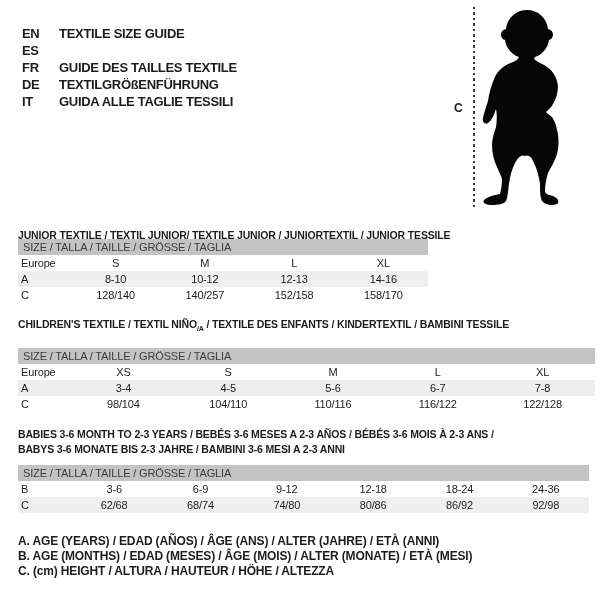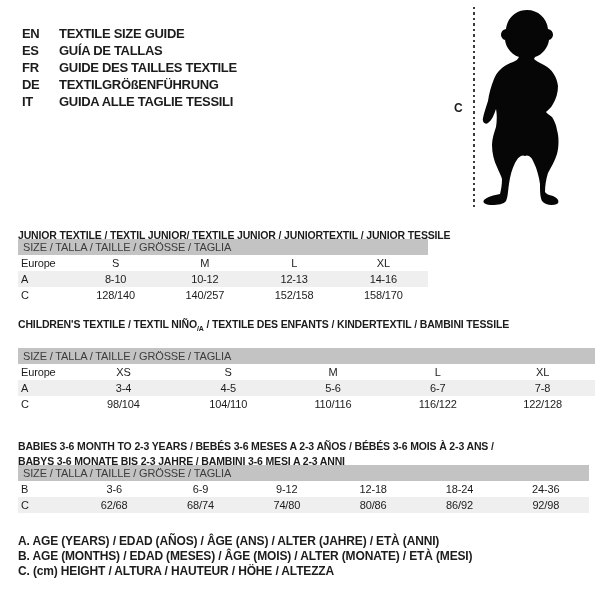--- a/index.html
+++ b/index.html
@@ -50,21 +50,20 @@
 
 <div class="canvas">
 
   <div class="lang-block">
     <div class="lang-row">
       <span class="lang-code">EN</span>
       <span class="lang-title">TEXTILE SIZE GUIDE</span>
     </div>
     <div class="lang-row">
       <span class="lang-code">ES</span>
-      <span class="lang-title">GUÍA DE TALLAS</span>
     </div>
     <div class="lang-row">
       <span class="lang-code">FR</span>
       <span class="lang-title">GUIDE DES TAILLES TEXTILE</span>
     </div>
     <div class="lang-row">
       <span class="lang-code">DE</span>
       <span class="lang-title">TEXTILGRÖßENFÜHRUNG</span>
     </div>
     <div class="lang-row">
@@ -136,21 +135,21 @@
     <div class="trow">
       <span class="tlabel">C</span>
       <span class="tcell">98/104</span>
       <span class="tcell">104/110</span>
       <span class="tcell">110/116</span>
       <span class="tcell">116/122</span>
       <span class="tcell">122/128</span>
     </div>
   </div>
 
-  <div class="sec-title" style="top:439px;">
+  <div class="sec-title" style="top:427px;">
     <div>BABIES 3-6 MONTH TO 2-3 YEARS / BEBÉS 3-6 MESES A 2-3 AÑOS / BÉBÉS 3-6 MOIS À 2-3 ANS /</div>
     <div>BABYS 3-6 MONATE BIS 2-3 JAHRE / BAMBINI 3-6 MESI A 2-3 ANNI</div>
   </div>
   <div class="stable" style="top:465px; width:571px;">
     <div class="thead">SIZE / TALLA / TAILLE / GRÖSSE / TAGLIA</div>
     <div class="trow">
       <span class="tlabel">B</span>
       <span class="tcell">3-6</span>
       <span class="tcell">6-9</span>
       <span class="tcell">9-12</span>

